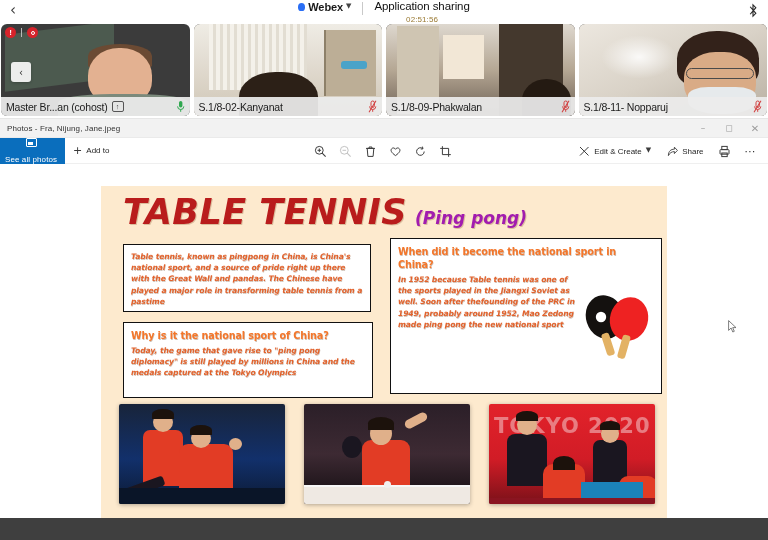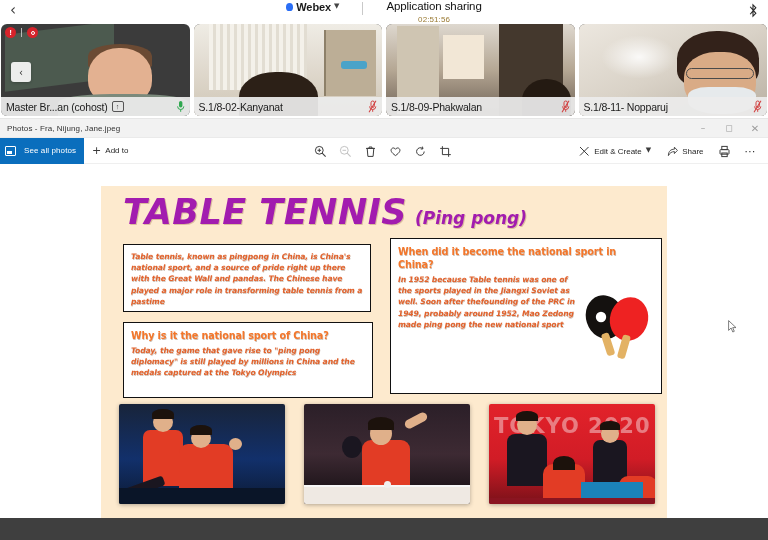--- a/index.html
+++ b/index.html
@@ -15,21 +15,21 @@
   .webex-topbar {
     position: absolute; left:0; top:0; width:768px; height:22px;
     background: #ffffff;
     display: flex; align-items: center; justify-content: center;
   }
   .back-chevron {
     position:absolute; left:10px; top:2px;
     font-size: 15px; color:#3a3a3a; line-height:16px;
     font-family:"DejaVu Sans", sans-serif;
   }
-  .topbar-center { display:flex; align-items:flex-start; gap:18px; height:22px; }
+  .topbar-center { display:flex; align-items:flex-start; gap:6px; height:22px; }
   .webex-brand { display:flex; align-items:center; gap:3px; padding-top:1px; }
   .webex-dot {
     width:7px; height:8px; border-radius:50% 50% 45% 45%;
     background:#2a6ef5; display:inline-block;
   }
   .webex-name { font-size:11px; font-weight:bold; color:#1a1a1a; letter-spacing:-0.1px;}
   .chev-down { font-size:7px; color:#444; padding-bottom:2px; font-family:"DejaVu Sans",sans-serif;}
   .topbar-sep { width:1px; height:13px; background:#c9c9c9; margin:2px 5px 0 5px; }
   .share-block { display:flex; flex-direction:column; align-items:center; }
   .share-title { font-size:11.5px; color:#111; letter-spacing:-0.1px; }
@@ -147,21 +147,21 @@
   .wc { width:26px; height:19px; display:flex; align-items:center; justify-content:center;
         font-size:9px; color:#9c9c9c; font-family:"DejaVu Sans",sans-serif; }
   .wc.close { font-size:10px; }
 
   .photos-toolbar {
     height:26px; display:flex; align-items:center; background:#fff;
     border-bottom:1px solid #efefef; position:relative;
   }
   .tb-blue {
     background:#0a6ebd; color:#fff; height:26px; display:flex; align-items:center;
-    gap:8px; padding:0 8px 0 5px;
+    gap:8px; padding:0 8px 0 5px;flex-direction:column;
   }
   .tb-blue .lbl { font-size:8px; letter-spacing:0.1px; }
   .tb-photos-icon { width:11px;height:10px;border:1.2px solid #fff;border-radius:1px;
      position:relative; }
   .tb-photos-icon:after{content:"";position:absolute;left:1px;bottom:1px;width:5px;height:3px;background:#fff;}
   .tb-item { display:flex; align-items:center; gap:4px; padding:0 8px; height:26px; cursor:default; }
   .tb-item .lbl { font-size:8px; color:#262626; }
   .tb-plus { font-size:11px; color:#3a3a3a; line-height:10px; font-family:"DejaVu Sans",sans-serif;}
   .tb-center { position:absolute; left:308px; top:0; display:flex; align-items:center; gap:0; height:26px; }
   .tb-ic { width:25px;height:26px; display:flex;align-items:center;justify-content:center; }
@@ -178,21 +178,21 @@
   
   .poster {
     position:absolute; left:101px; top:22px; width:566px; height:333px;
     background:#fdeace;
   }
   .poster-title {
     position:absolute; left:22px; top:6px;
     display:flex; align-items:baseline; gap:8px;
   }
   .pt-main {
-    font-size:35px; font-weight:bold; font-style:italic; color:#a21caf;
+    font-size:35px; font-weight:bold; font-style:italic; color:#b91c1c;
     font-family:"DejaVu Sans", sans-serif; letter-spacing:0.5px;
     text-shadow:1px 1px 0 rgba(120,60,10,0.25);
   }
   .pt-sub {
     font-size:17px; font-weight:bold; font-style:italic; color:#a21caf;
     font-family:"DejaVu Sans", sans-serif;
     text-shadow:1px 1px 0 rgba(120,60,10,0.25);
   }
 
   .tbox {

